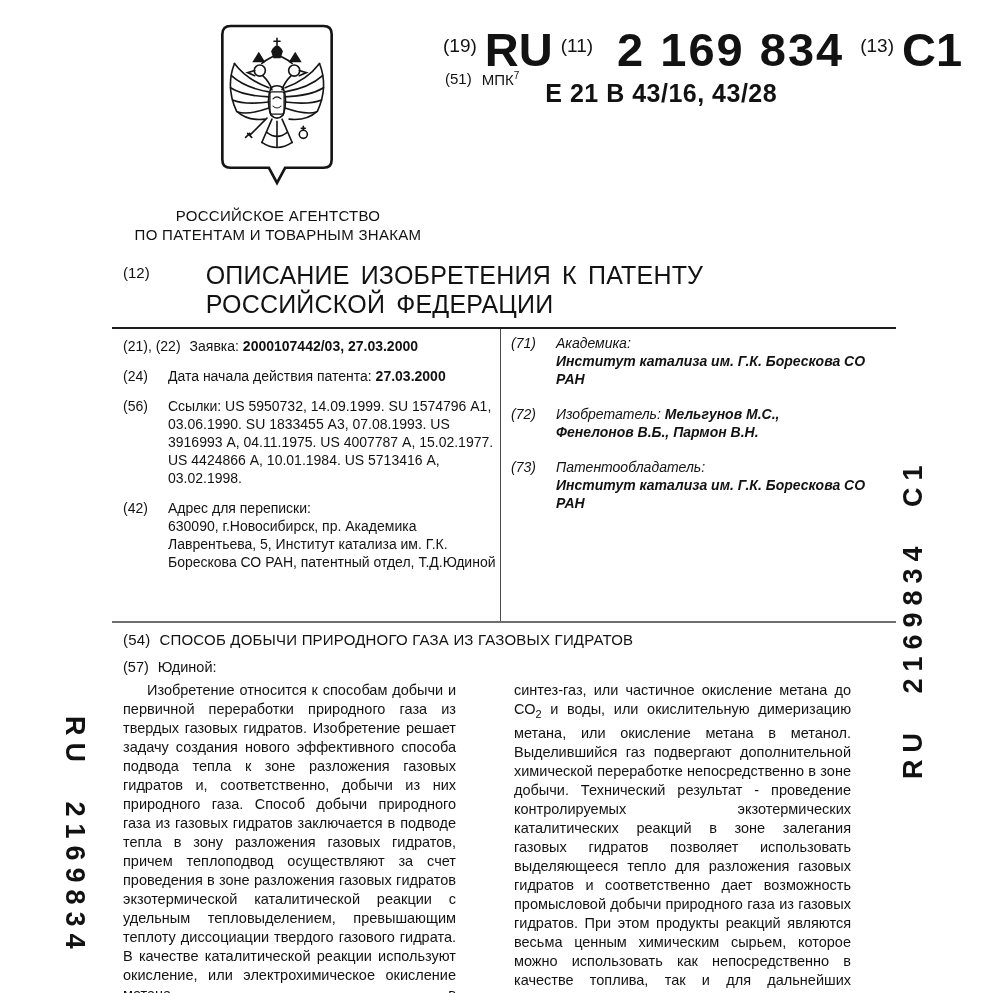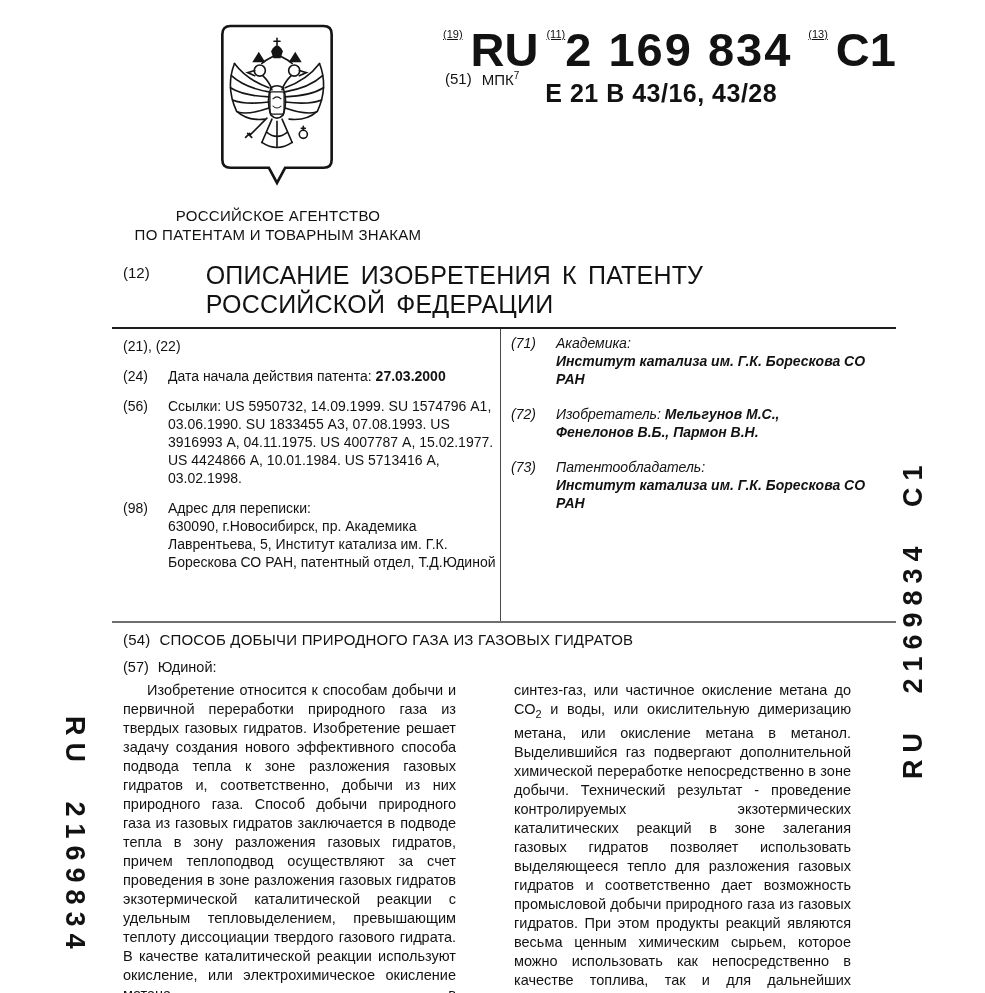--- a/index.html
+++ b/index.html
@@ -11,23 +11,23 @@
 
   
   .emblem { position:absolute; left:212px; top:22px; width:130px; height:166px; }
 
   
   .agency { position:absolute; left:108px; top:206px; width:340px; text-align:center;
             font-size:15px; line-height:19px; letter-spacing:.3px; }
 
   
   .hdr1 { position:absolute; left:443px; top:26px; white-space:nowrap; display:flex; align-items:flex-start; }
-  .hdr1 .sm  { font-size:11px; margin-top:2px;text-decoration:underline; }
+  .hdr1 .sm  { font-size:19px; margin-top:9px; }
   .hdr1 .big { font-size:47px; font-weight:bold; line-height:1; }
-  .hdr1 .g8  { margin-left:8px; }  .hdr1 .g16 { margin-left:16px; }  .hdr1 .g24 { }
+  .hdr1 .g8  { margin-left:8px; }  .hdr1 .g16 { margin-left:16px; }  .hdr1 .g24 { margin-left:24px; }
   .hdr1 .num { letter-spacing:2px; }
 
   .hdr2 { position:absolute; left:445px; top:70px; display:flex; align-items:flex-start; white-space:nowrap; }
   .hdr2 .sm { font-size:15px; }
   .hdr2 .ipc { font-size:15px; margin-left:10px; }
   .hdr2 .ipc sup { font-size:10px; }
   .hdr2 .codes { font-size:25px; font-weight:bold; margin-left:26px; margin-top:9px; letter-spacing:.5px; }
 
   
   .heading12 { position:absolute; left:123px; top:261px; width:720px; display:flex;gap:44px; }
@@ -144,37 +144,41 @@
     <span class="h12text">ОПИСАНИЕ ИЗОБРЕТЕНИЯ К ПАТЕНТУ РОССИЙСКОЙ ФЕДЕРАЦИИ</span>
   </div>
 
   <div class="rule-top"></div>
   <div class="col-divider"></div>
   <div class="rule-mid"></div>
 
   <div class="biblio biblio-left">
     <div class="brow">
       <span class="bnum">(21), (22)</span>
+      <span class="bbody">
+        <span>Заявка:</span>
+        <span class="bv">2000107442/03,  27.03.2000</span>
+      </span>
     </div>
     <div class="brow">
       <span class="bnum">(24)</span>
       <span class="bbody">
         <span>Дата начала действия патента:</span>
         <span class="bv">27.03.2000</span>
       </span>
     </div>
     <div class="brow">
       <span class="bnum">(56)</span>
       <span class="bbody">
         <span>Ссылки:</span>
         <span>US 5950732, 14.09.1999. SU 1574796 А1, 03.06.1990. SU 1833455 А3, 07.08.1993. US 3916993 А, 04.11.1975. US 4007787 А, 15.02.1977. US 4424866 А, 10.01.1984. US 5713416 А, 03.02.1998.</span>
       </span>
     </div>
     <div class="brow">
-      <span class="bnum">(98)</span>
+      <span class="bnum">(42)</span>
       <span class="bbody">
         <span class="blk">Адрес для переписки:</span>
         <span>630090, г.Новосибирск, пр. Академика Лаврентьева, 5, Институт катализа им. Г.К. Борескова СО РАН, патентный отдел, Т.Д.Юдиной</span>
       </span>
     </div>
   </div>
 
   <div class="biblio biblio-right">
     <div class="brow-r">
       <span class="bnum">(71)</span>

